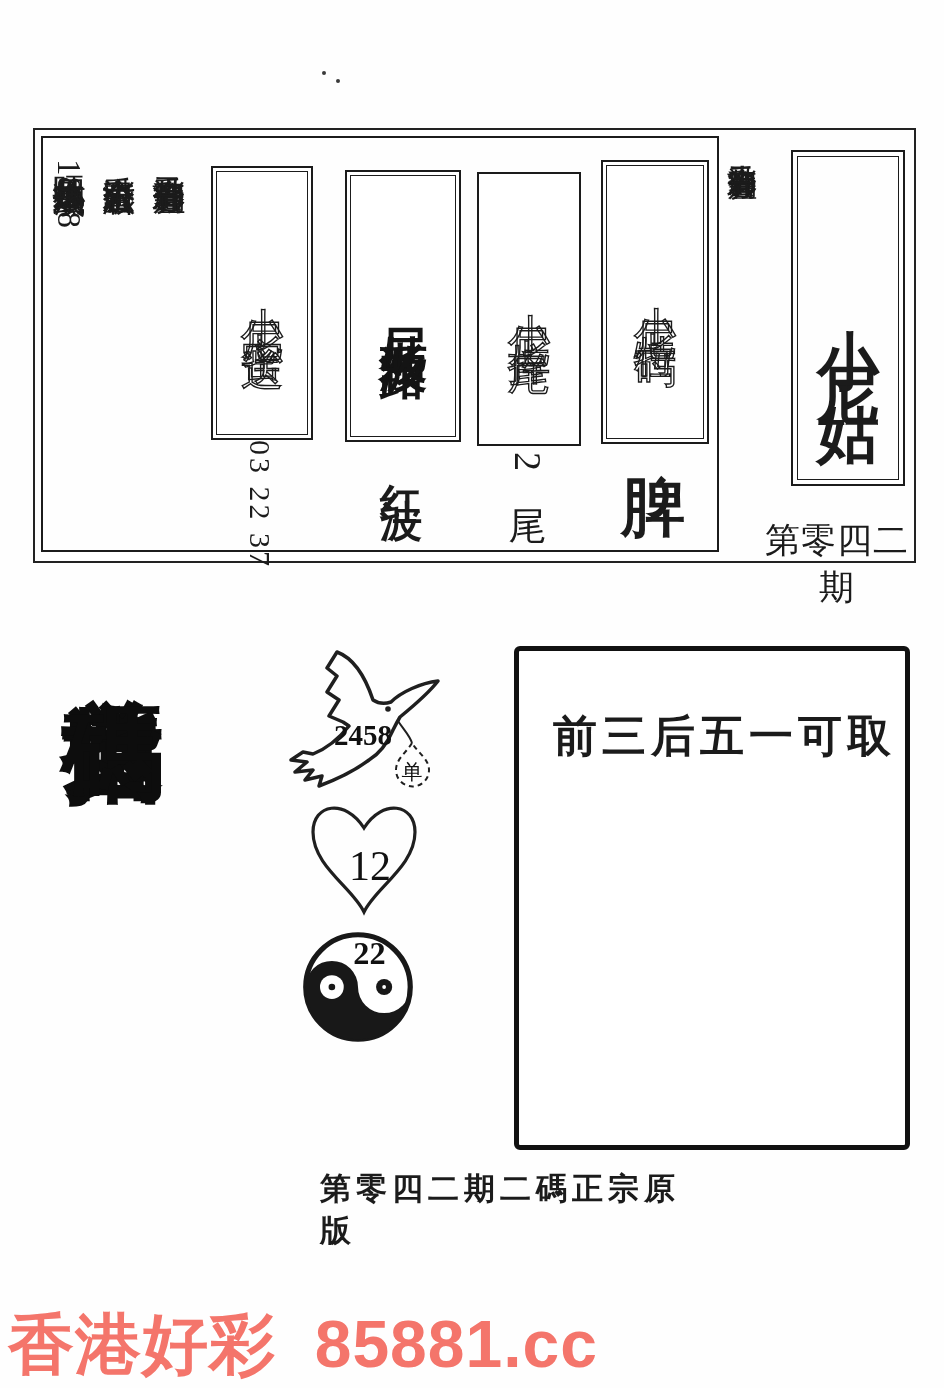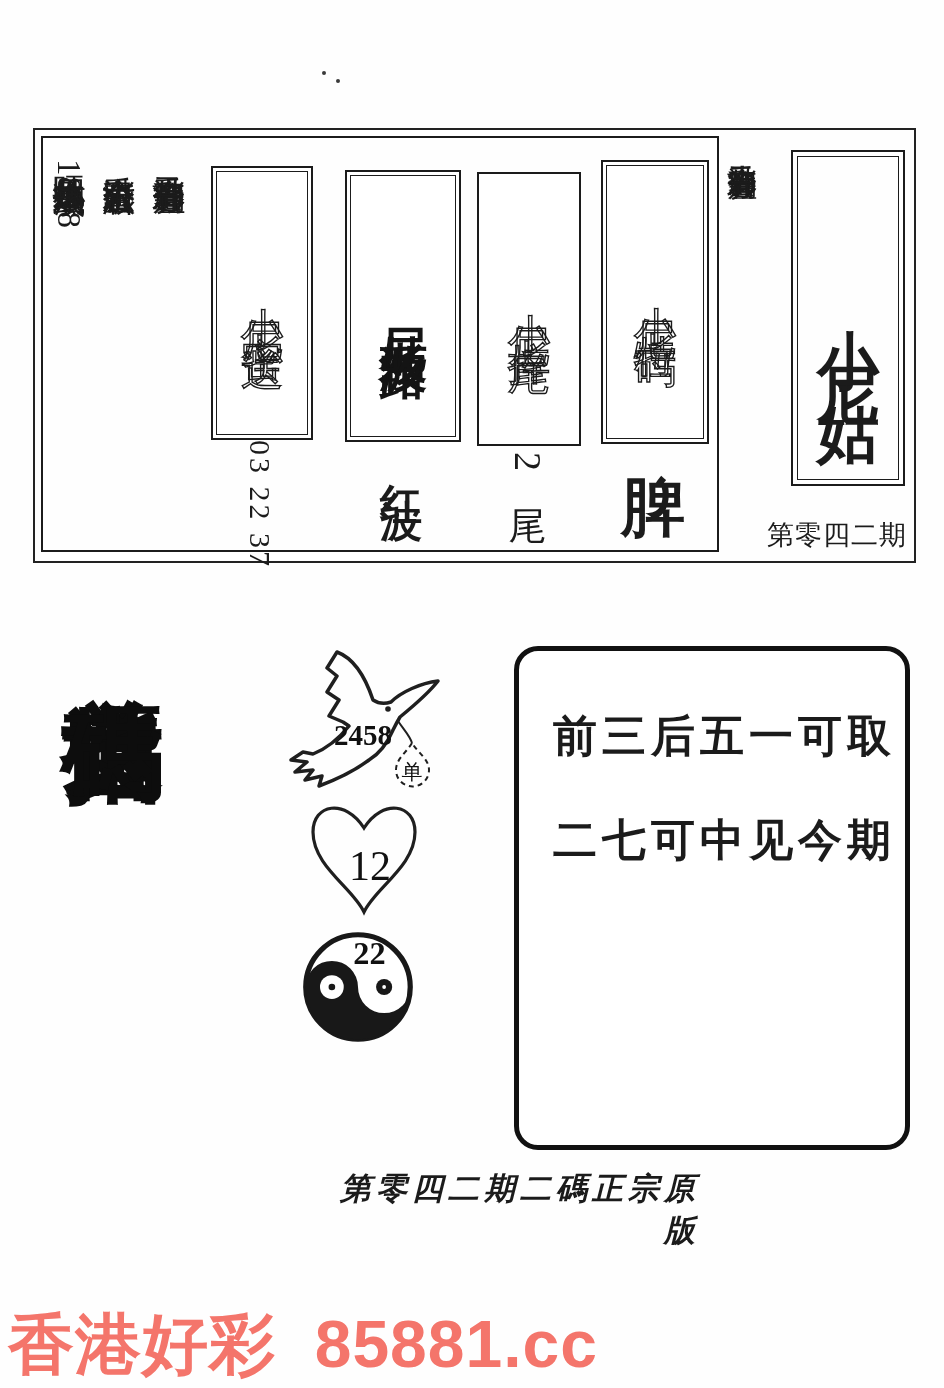--- a/index.html
+++ b/index.html
@@ -32,32 +32,32 @@
 
   .pval{display:flex;justify-content:center;}
   .num-rot{font-size:30px;letter-spacing:3px;font-family:"Liberation Serif",serif;}
 
   .authority{font-size:30px;line-height:1.04;letter-spacing:1px;}
   .masthead-box{border:2.5px solid #1b1b1b;}
   .masthead-box .m-inner{position:absolute;inset:4px;border:1.5px solid #1b1b1b;
                          display:flex;align-items:center;justify-content:center;}
   .masthead{font-size:62px;font-weight:700;line-height:1;letter-spacing:38px;
             writing-mode:vertical-rl;text-orientation:upright;margin-top:38px;}
-  .issue{font-size:27px;letter-spacing:1px;}
+  .issue{font-size:35px;letter-spacing:1px;}
 
   .big-title{font-family:"Liberation Sans",sans-serif;font-weight:900;
              font-size:102px;line-height:1.06;letter-spacing:2px;color:#0d0d0d;}
 
   .verse-box{left:514px;top:646px;width:396px;height:504px;border:5px solid #111;
-             border-radius:24px;background:#fff;box-sizing:border-box;
+             border-radius:6px;background:#fff;box-sizing:border-box;
              padding:56px 0 0 34px;}
   .verse-line{height:60px;margin-bottom:44px;font-size:44px;font-weight:700;
               letter-spacing:5px;line-height:60px;white-space:nowrap;}
 
-  .caption{font-size:31px;font-weight:700;letter-spacing:5px;text-align:right;font-style:italic;}
+  .caption{font-size:31px;font-weight:700;letter-spacing:5px;text-align:left;}
 
   .banner{font-family:"Liberation Sans",sans-serif;font-weight:800;font-size:66px;
           white-space:pre;letter-spacing:1px;}
 
   .speck{width:4px;height:4px;border-radius:50%;background:#3a3a3a;}
 
   svg text{font-family:"Liberation Serif",serif;fill:#111;}
 </style>
 </head>
 <body>
@@ -152,20 +152,19 @@
       <circle cx="0" cy="27.5" r="12.5" fill="#fff"></circle>
       <circle cx="0" cy="27.5" r="3.5" fill="#181818"></circle>
       <circle cx="0" cy="-27.5" r="8.5" fill="#181818"></circle>
       <circle cx="0" cy="-27.5" r="2" fill="#fff"></circle>
     </g>
     <text x="12" y="-24" font-size="34" font-weight="bold" text-anchor="middle">22</text>
   </svg>
 
   <div class="abs verse-box">
     <div class="verse-line">前三后五一可取</div>
-    <div class="verse-line">二七可中见今期</div>
   </div>
 
   <div class="abs caption" style="left:320px;top:1168px;width:380px;">第零四二期二碼正宗原版</div>
 
   <div class="abs banner" style="left:8px;top:1300px;color:#f4756b;">香港好彩  85881.cc</div>
 
 </div>
 
 </body></html>

